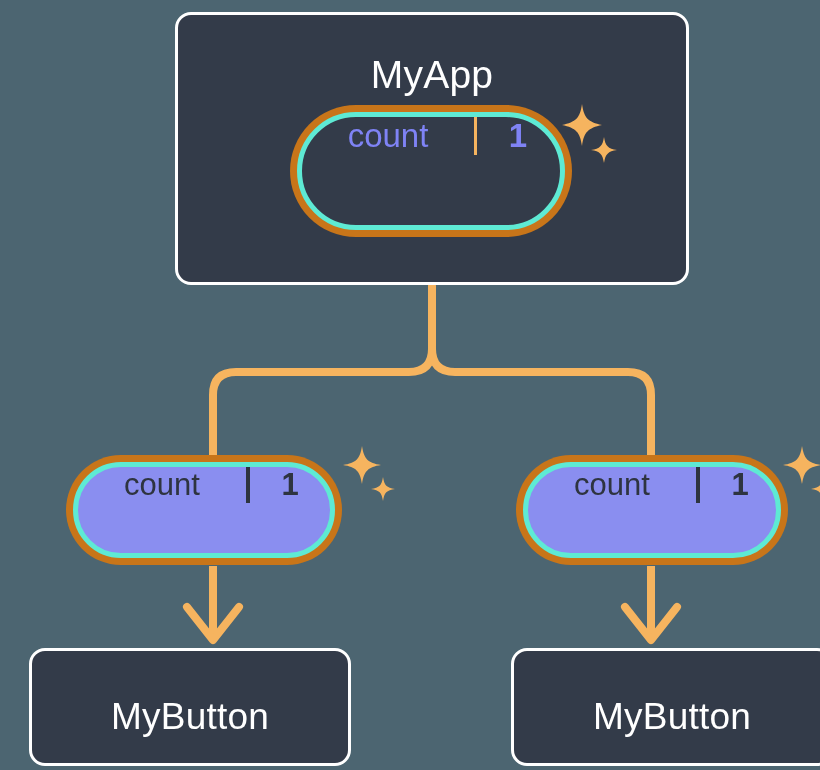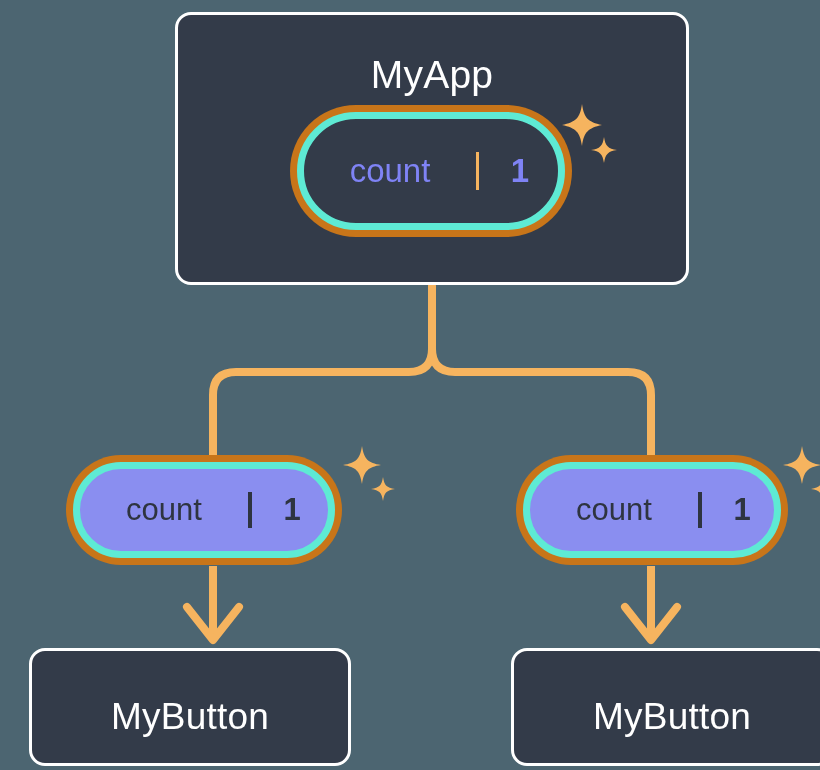--- a/index.html
+++ b/index.html
@@ -69,24 +69,24 @@
   .card-mybutton .card-title {
     top: 45px;
     font-size: 37px;
   }
 
   
   .pill {
     position: absolute;
     box-sizing: border-box;
     display: flex;
-    align-items: center;
+    align-items: flex-start;
     border-radius: 999px;
     
-    border: 7px solid #5eead4;          
+    border: 5px solid #5eead4;          
     box-shadow: 0 0 0 7px #c87519;      
     overflow: hidden;
   }
   .pill-cell {
     display: flex;
     align-items: center;
     justify-content: center;
     white-space: nowrap;
   }
   .pill-key  { flex: 0 0 auto; }

